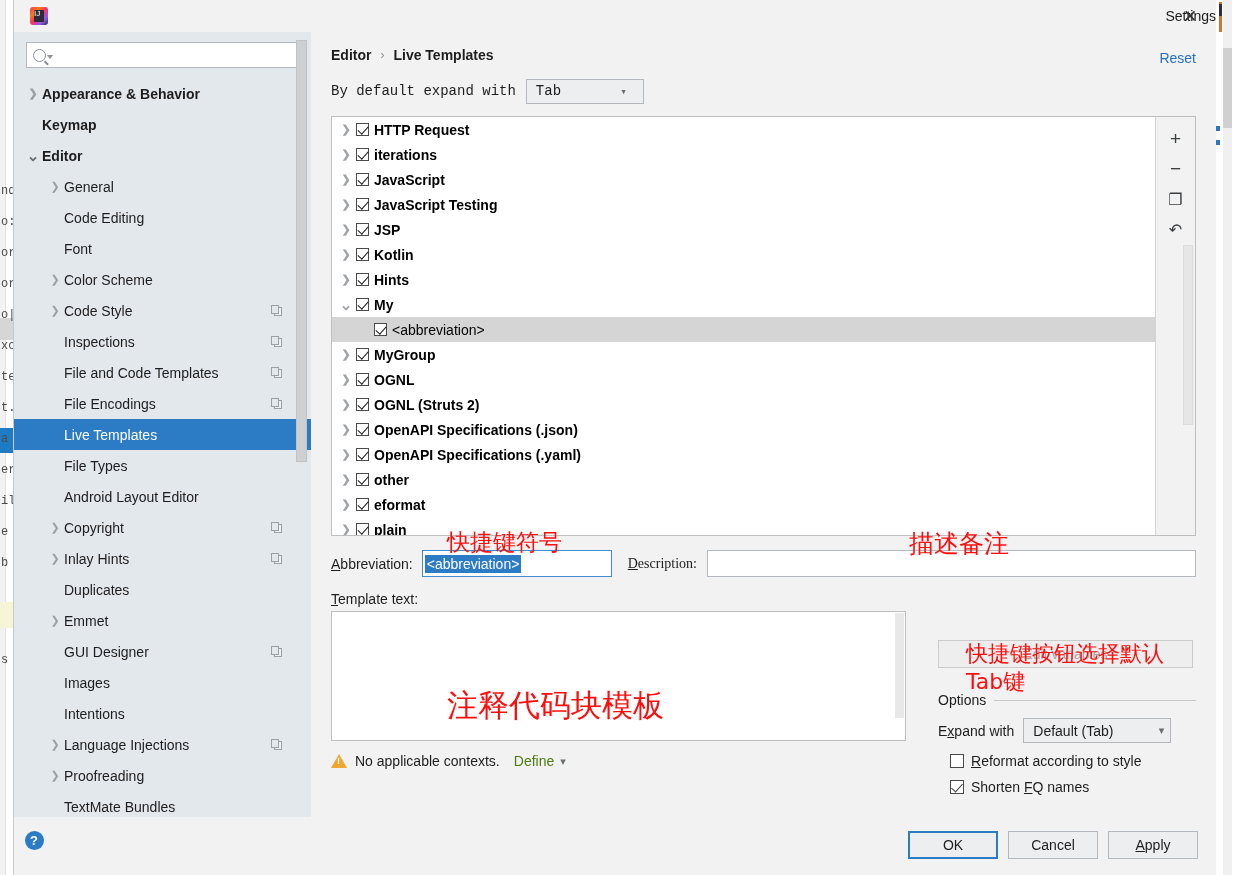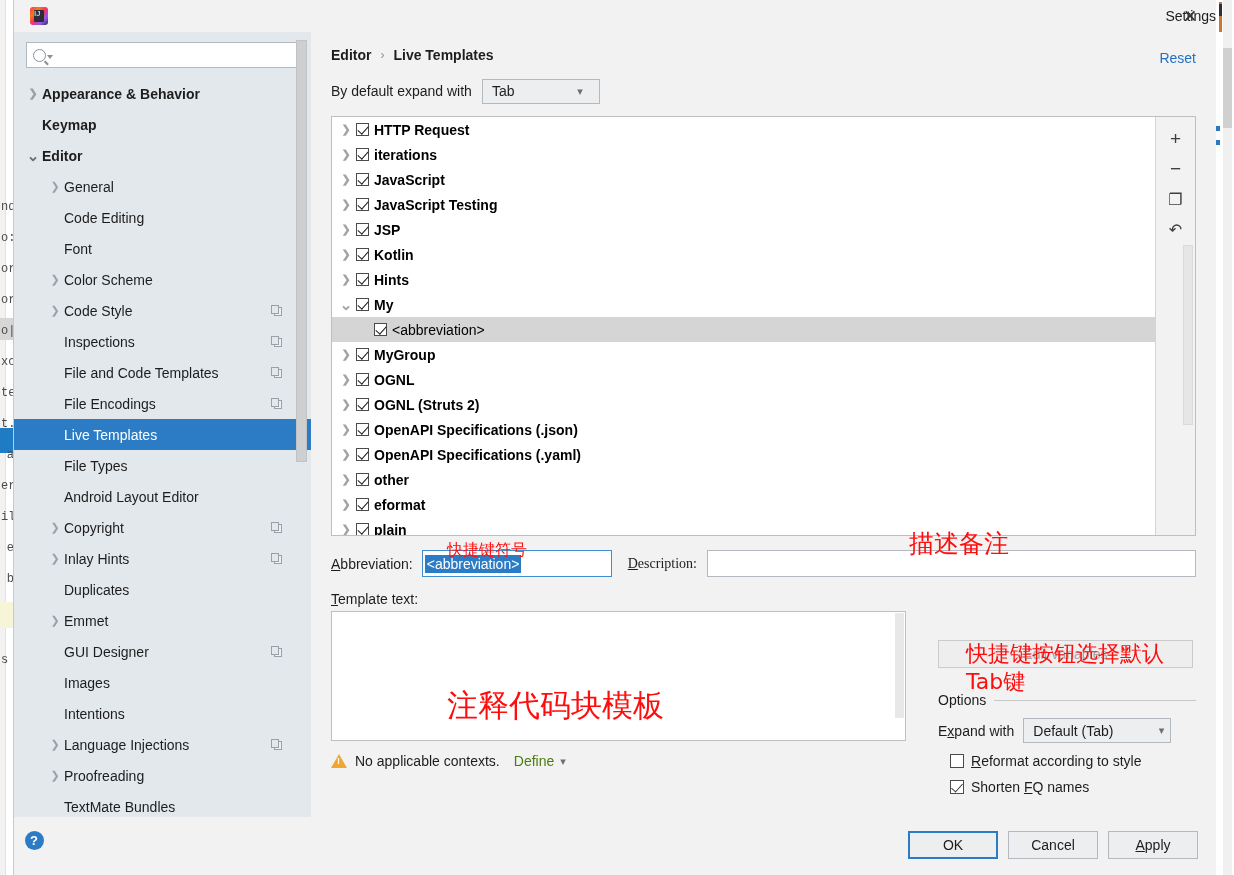--- a/index.html
+++ b/index.html
@@ -153,21 +153,21 @@
   .breadcrumb {
     display:flex; align-items:center; height:34px; padding-top:12px;
     font-size:14px; font-weight:bold; color:#1d1d1d;
   }
   .bc-sep { color:#8b9199; margin:0 9px; font-weight:normal; font-size:12px; }
   .reset-link {
     position:absolute; right:20px; top:18px; color:#2470c4; font-size:14px;
     cursor:pointer;
   }
   .expand-row {
-    display:flex; align-items:center; height:30px; margin-top:10px; font-size:14px;
+    display:flex; align-items:center; height:30px; margin-top:10px; font-size:14px;font-family:Liberation Mono, monospace;
   }
   .combo {
     height:25px; border:1px solid #b4b9bf; background:#eceef0;
     display:flex; align-items:center; padding:0 16px 0 9px; margin-left:10px;
     font-size:14px; cursor:pointer; position:relative;
   }
   .combo .cv { flex:1; }
   .chev { color:#6b7075; font-size:11px; margin-left:10px; }
 
   
@@ -307,21 +307,21 @@
 </head>
 <body>
 
 <div id="root">
 
   <div class="bg-left-strip">
     <div class="bg-left-gutter"></div>
     <div class="bg-hl-grey" style="top:318px;"></div>
     <div class="bg-hl-blue" style="top:428px;"></div>
     <div class="bg-hl-yellow" style="top:602px;"></div>
-    <div class="bg-code" style="top:192px;text-align:right;">nd
+    <div class="bg-code" style="top:176px;">nd
 o:
 or
 or
 o|
 xc
 te
 t.
 a
 er
 il
@@ -660,20 +660,20 @@
       </div>
       <div class="btn-group">
         <div class="btn primary">OK</div>
         <div class="btn">Cancel</div>
         <div class="btn"><span class="ul">A</span>pply</div>
       </div>
     </div>
   </div>
 
   <div id="anno-layer">
-      <div class="anno" style="left: 447px; top: 540px; font-size: 16px;">快捷键符号</div>
+      <div class="anno" style="left: 447px; top: 528px; font-size: 23px;">快捷键符号</div>
       <div class="anno" style="left: 909px; top: 528px; font-size: 25px;">描述备注</div>
       <div class="anno" style="left: 447px; top: 686px; font-size: 31px;">注释代码块模板</div>
       <div class="anno" style="left: 966px; top: 640px; font-size: 22px;">快捷键按钮选择默认
 Tab键</div>
     </div>
 
 </div>
 
 </body></html>

